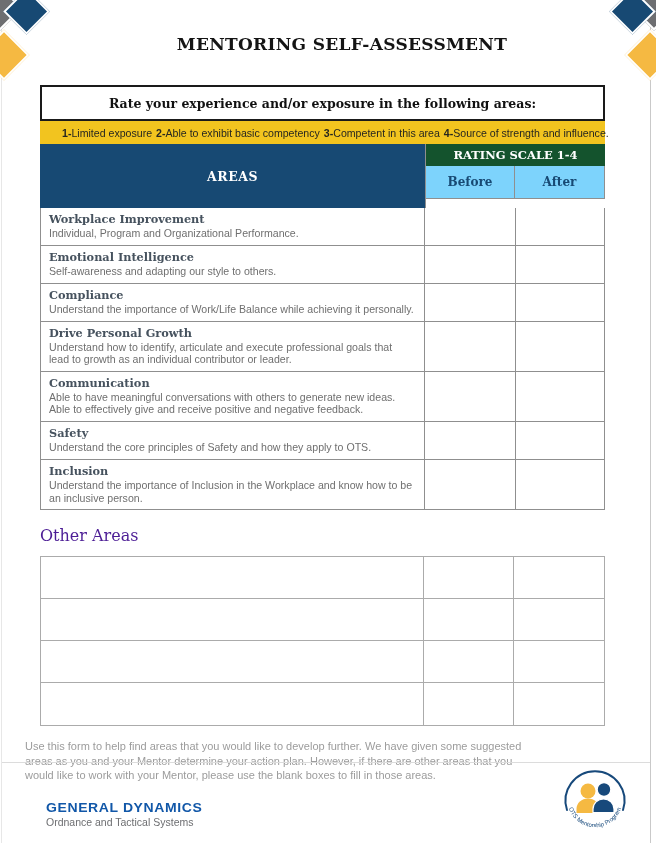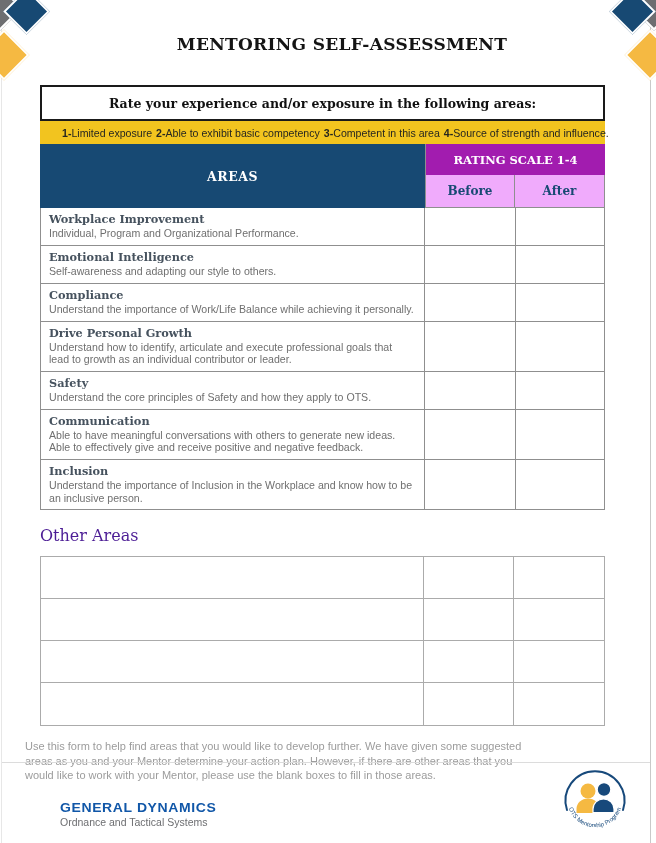--- a/index.html
+++ b/index.html
@@ -33,24 +33,24 @@
             padding-left:22px; font-size:10.6px; color:#262620; white-space:nowrap; }
   .legend .seg { margin-right:4px; }
   .legend b { font-weight:bold; }
 
   
   .thead { display:flex; width:565px; }
   .areas-cell { width:385px; height:64px; background:#174973; color:#fff;
                 display:flex; align-items:center; justify-content:center;
                 font-family:"DejaVu Serif",serif; font-weight:bold; font-size:12.5px; letter-spacing:0.5px; }
   .rating-sec { width:180px; border-left:1px solid #8f8f8f; }
-  .rating-band { height:31px; background:#a21caf; color:#fff; display:flex; align-items:center;
+  .rating-band { height:22px; background:#14532d; color:#fff; display:flex; align-items:center;
                  justify-content:center; font-family:"DejaVu Serif",serif; font-weight:bold; font-size:11.5px; }
   .ba-row { display:flex; height:33px; border-right:1px solid #8f8f8f; }
-  .ba-cell { width:90px; background:#f0abfc; display:flex; align-items:center; justify-content:center;
+  .ba-cell { width:90px; background:#7dd3fc; display:flex; align-items:center; justify-content:center;
              font-family:"DejaVu Serif",serif; font-weight:bold; font-size:12px; color:#174973;
              border-bottom:1px solid #8f8f8f; }
   .ba-cell.before { border-right:1px solid #8f8f8f; }
 
   
   .tbody { width:565px; border-left:1px solid #8f8f8f; border-right:1px solid #8f8f8f; }
   .trow { display:flex; border-bottom:1px solid #8f8f8f; }
   .tdesc { width:385px; padding:4px 6px 5px 8px; border-right:1px solid #8f8f8f; }
   .tdesc .rt { font-family:"DejaVu Serif",serif; font-weight:bold; font-size:11.3px; color:#46525e; line-height:14px; }
   .tdesc .rd { font-size:10.6px; color:#6f6f6f; line-height:12.6px; margin-top:1px; white-space:pre-line; }
@@ -61,21 +61,21 @@
                    font-size:16px; color:#4c1d95; }
   .other-table { margin:11px 0 0 40px; width:565px; border:1px solid #ababab; }
   .orow { display:flex; height:42px; border-bottom:1px solid #ababab; }
   .orow:last-child { border-bottom:none; }
   .ocell-main { width:384px; border-right:1px solid #ababab; }
   .ocell { width:90px; border-right:1px solid #ababab; }
   .ocell:last-child { border-right:none; }
 
   .note { margin:13px 0 0 25px; width:545px; font-size:11px; line-height:14.6px; color:#9c9c9c; }
 
-  .gd-logo { position:absolute; left:60px; top:799px; }
+  .gd-logo { position:absolute; left:46px; top:799px; }
   .gd-name { font-size:14px; font-weight:bold; letter-spacing:0.6px; color:#1157a8;
              font-family:"Liberation Sans",sans-serif; transform:scaleY(0.96); }
   .gd-div  { font-size:10.5px; color:#6d6e71; margin-top:1px; }
 
   .badge { position:absolute; left:559px; top:766px; width:72px; height:72px; }
 </style>
 </head>
 <body>
 
 <div class="sheet">
@@ -146,34 +146,34 @@
       <div class="trow" style="min-height:46px;">
         <div class="tdesc">
           <div class="rt">Drive Personal Growth</div>
           <div class="rd">Understand how to identify, articulate and execute professional goals that
 lead to growth as an individual contributor or leader.</div>
         </div>
         <div class="tcell"></div>
         <div class="tcell"></div>
       </div>
 
-      <div class="trow" style="min-height:38px;">
-        <div class="tdesc">
-          <div class="rt">Safety</div>
-          <div class="rd">Understand the core principles of Safety and how they apply to OTS.</div>
-        </div>
-        <div class="tcell"></div>
-        <div class="tcell"></div>
-      </div>
-
       <div class="trow" style="min-height:48px;">
         <div class="tdesc">
           <div class="rt">Communication</div>
           <div class="rd">Able to have meaningful conversations with others to generate new ideas.
 Able to effectively give and receive positive and negative feedback.</div>
+        </div>
+        <div class="tcell"></div>
+        <div class="tcell"></div>
+      </div>
+
+      <div class="trow" style="min-height:38px;">
+        <div class="tdesc">
+          <div class="rt">Safety</div>
+          <div class="rd">Understand the core principles of Safety and how they apply to OTS.</div>
         </div>
         <div class="tcell"></div>
         <div class="tcell"></div>
       </div>
 
       <div class="trow" style="min-height:48px;">
         <div class="tdesc">
           <div class="rt">Inclusion</div>
           <div class="rd">Understand the importance of Inclusion in the Workplace and know how to be
 an inclusive person.</div>

